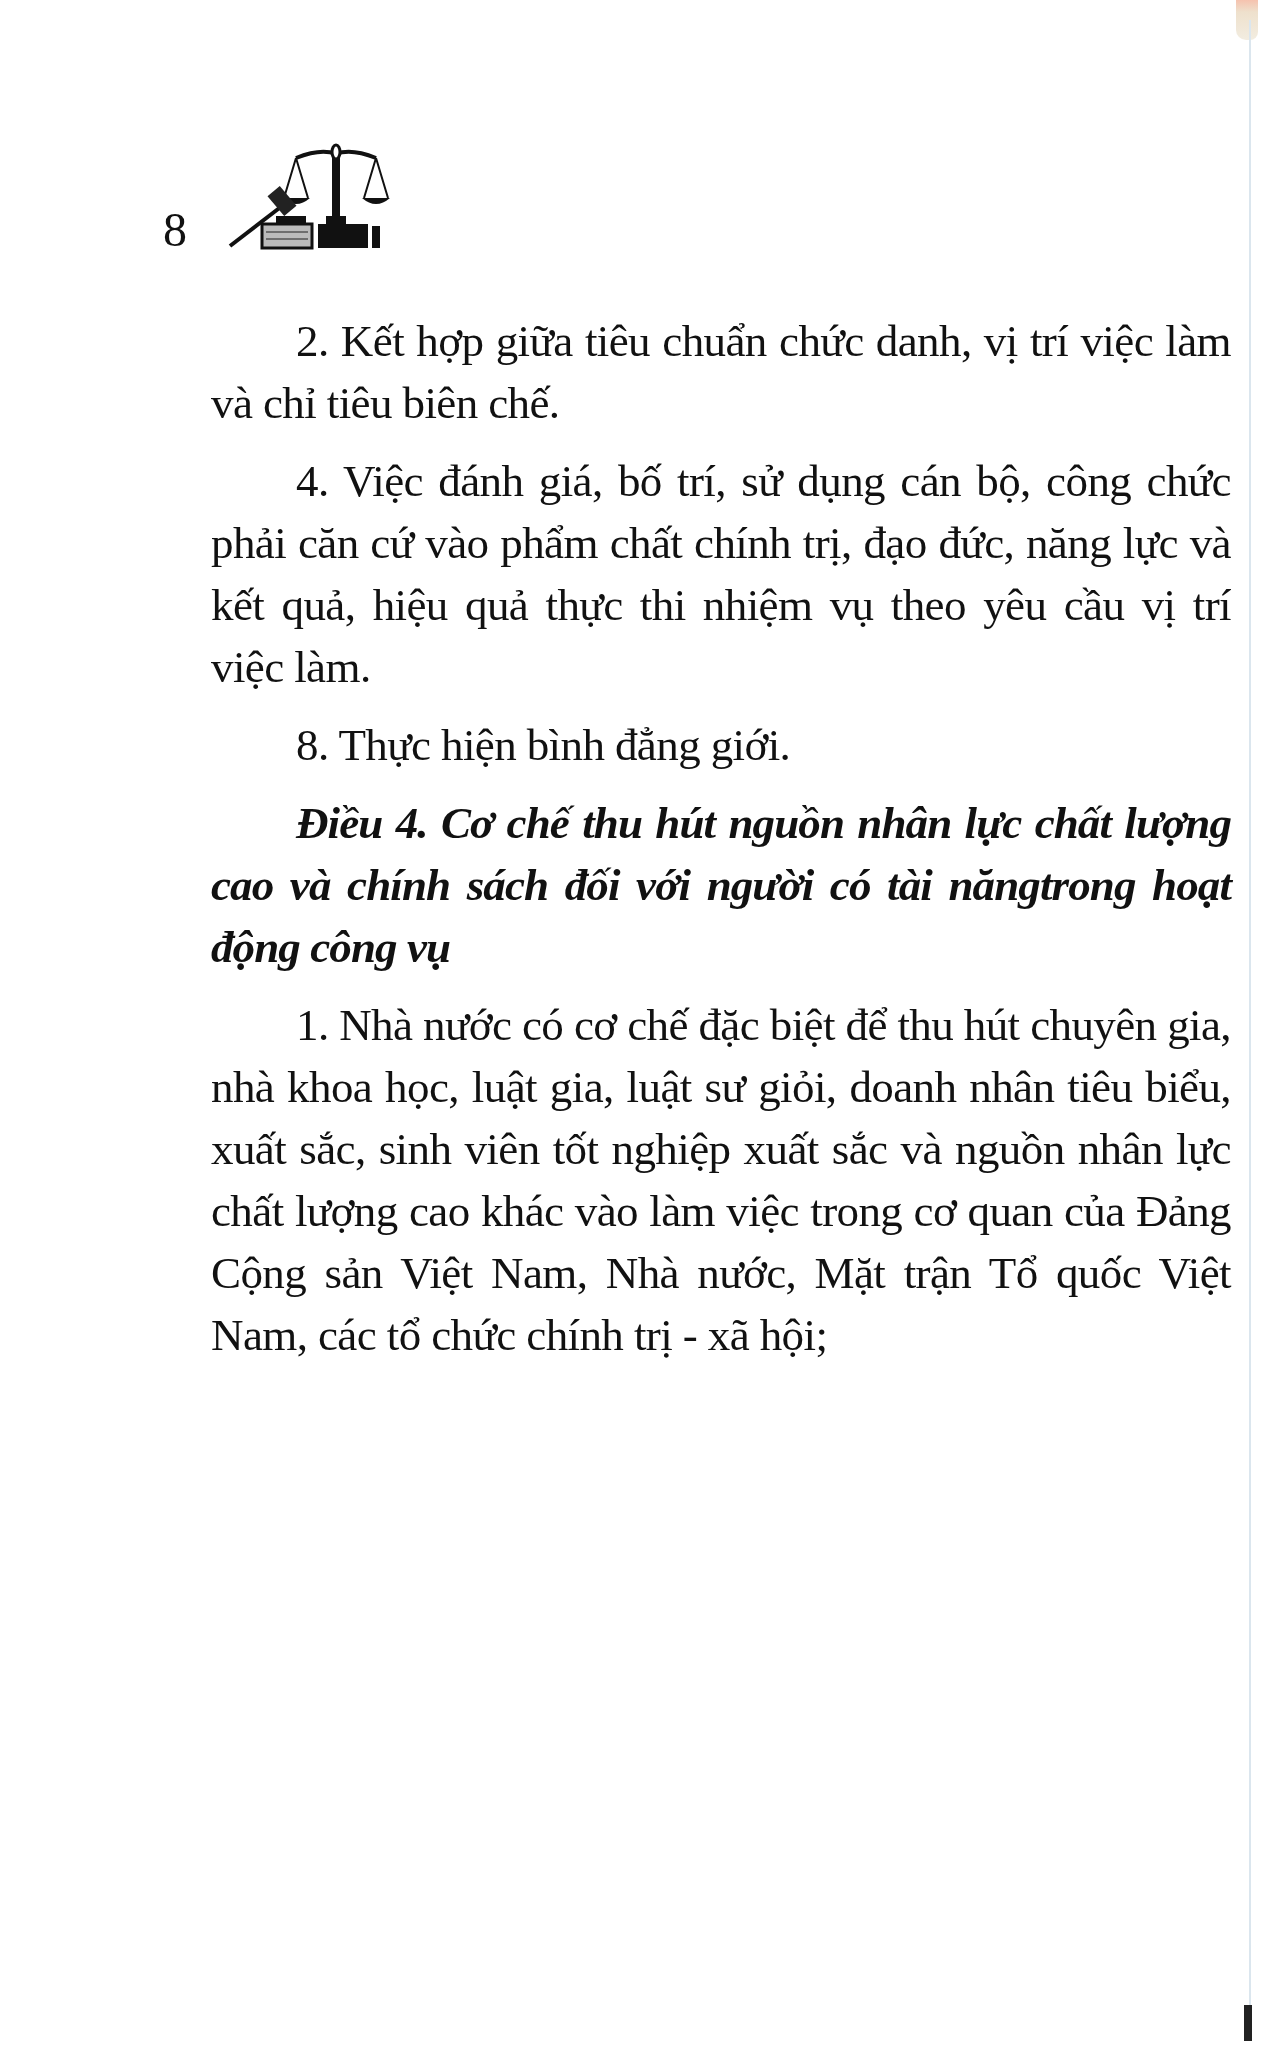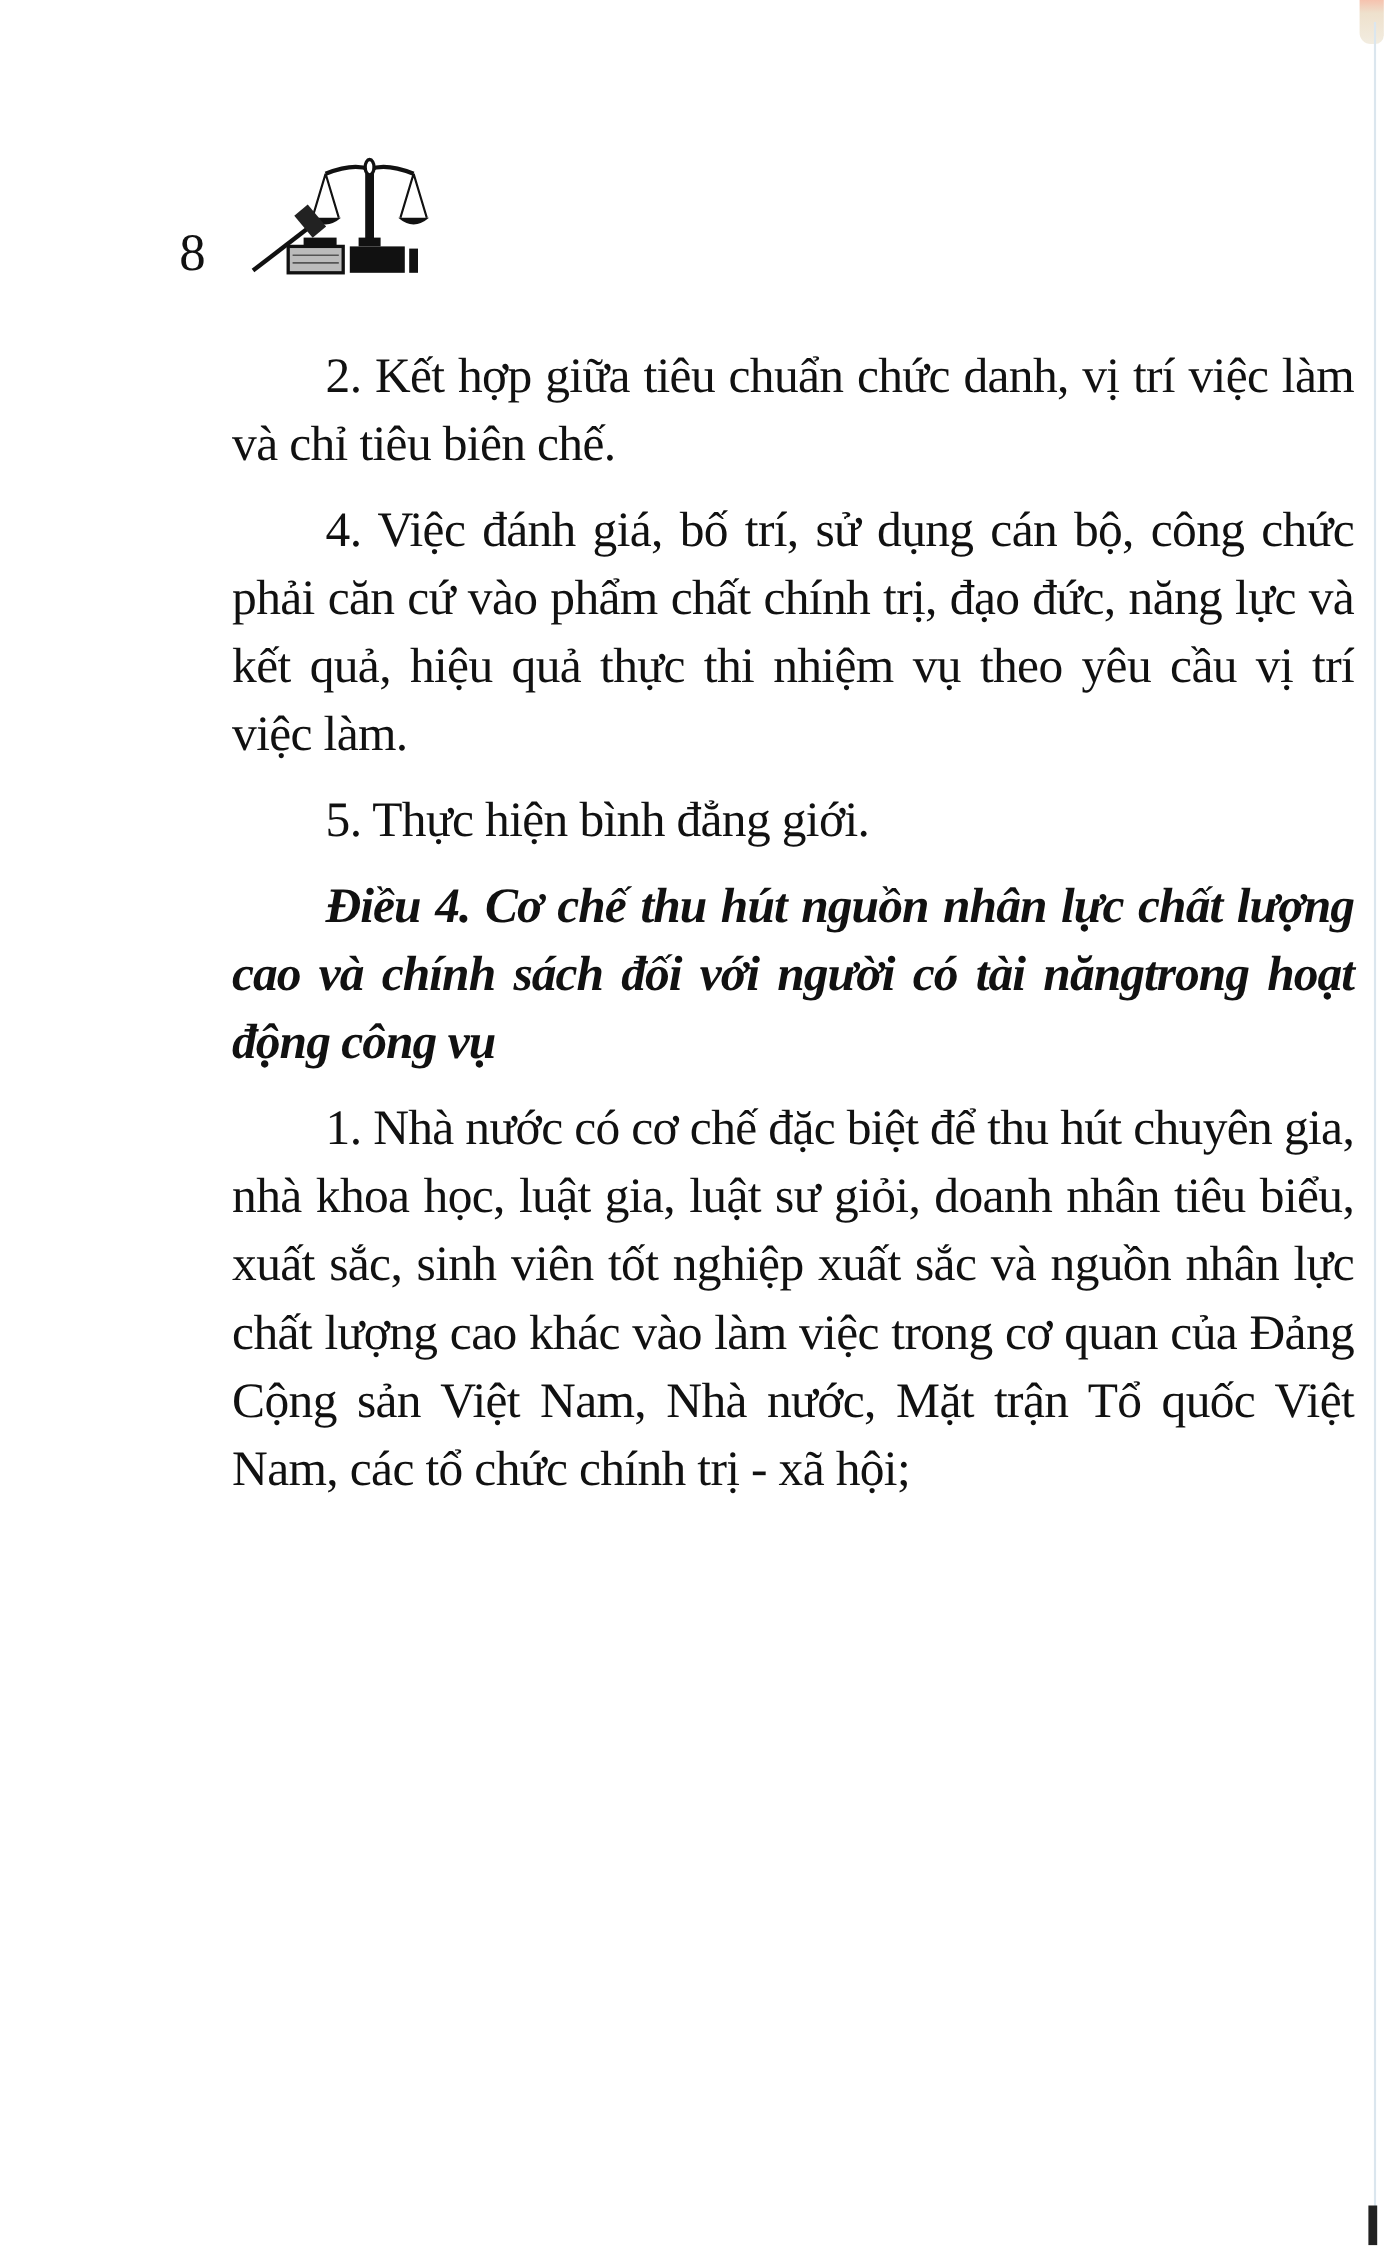--- a/index.html
+++ b/index.html
@@ -48,16 +48,16 @@
     <rect x="50" y="76" width="30" height="8" fill="#111"></rect>
 
     <line x1="4" y1="106" x2="56" y2="66" stroke="#111" stroke-width="4"></line>
     <rect x="48" y="48" width="16" height="26" fill="#222" transform="rotate(-40 56 61)"></rect>
   </svg>
 </div>
 
 <div class="content">
   <p class="para">2. Kết hợp giữa tiêu chuẩn chức danh, vị trí việc làm và chỉ tiêu biên chế.</p>
   <p class="para">4. Việc đánh giá, bố trí, sử dụng cán bộ, công chức phải căn cứ vào phẩm chất chính trị, đạo đức, năng lực và kết quả, hiệu quả thực thi nhiệm vụ theo yêu cầu vị trí việc làm.</p>
-  <p class="para">5. Thực hiện bình đẳng giới.</p>
+  <p class="para">8. Thực hiện bình đẳng giới.</p>
   <p class="para heading">Điều 4. Cơ chế thu hút nguồn nhân lực chất lượng cao và chính sách đối với người có tài năngtrong hoạt động công vụ</p>
   <p class="para">1. Nhà nước có cơ chế đặc biệt để thu hút chuyên gia, nhà khoa học, luật gia, luật sư giỏi, doanh nhân tiêu biểu, xuất sắc, sinh viên tốt nghiệp xuất sắc và nguồn nhân lực chất lượng cao khác vào làm việc trong cơ quan của Đảng Cộng sản Việt Nam, Nhà nước, Mặt trận Tổ quốc Việt Nam, các tổ chức chính trị - xã hội;</p>
 </div>
 
 </body></html>

